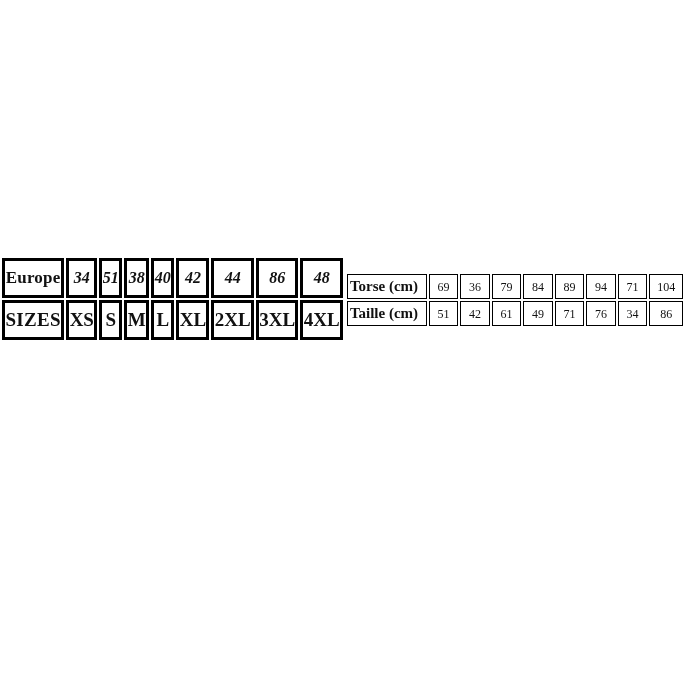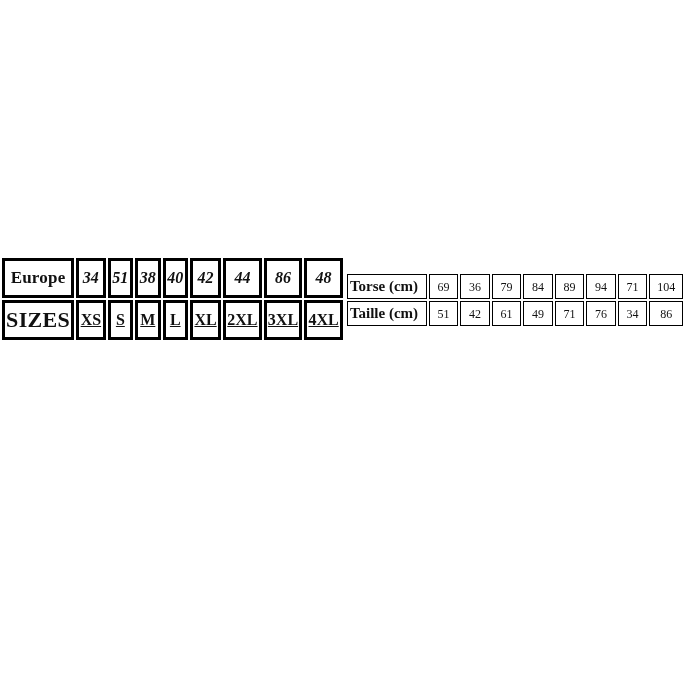--- a/index.html
+++ b/index.html
@@ -37,22 +37,22 @@
     text-align: center;
     vertical-align: middle;
     height: 34px;
     background: #ffffff;
     padding: 0;
   }
   table.head-section td.label-col { width: 92px; }
   table.head-section td.val-col   { width: 60px; }
   .europe-text { font-weight: bold; font-size: 17px; letter-spacing: 0.2px; }
   .eu-num      { font-weight: bold; font-size: 16px; font-style: italic; }
-  .sizes-text  { font-weight: bold; font-size: 22px; letter-spacing: 0.3px; }
-  .size-letter { font-weight: bold; font-size: 16px; text-decoration: underline; }
+  .sizes-text  { font-weight: bold; font-size: 19px; letter-spacing: 0.3px; }
+  .size-letter { font-weight: bold; font-size: 19px; }
   
   table.body-section { margin-top: 1px; }
   table.body-section td {
     border: 1.5px solid #000000;
     text-align: center;
     vertical-align: middle;
     height: 23px;
     background: #ffffff;
     padding: 0;
   }

